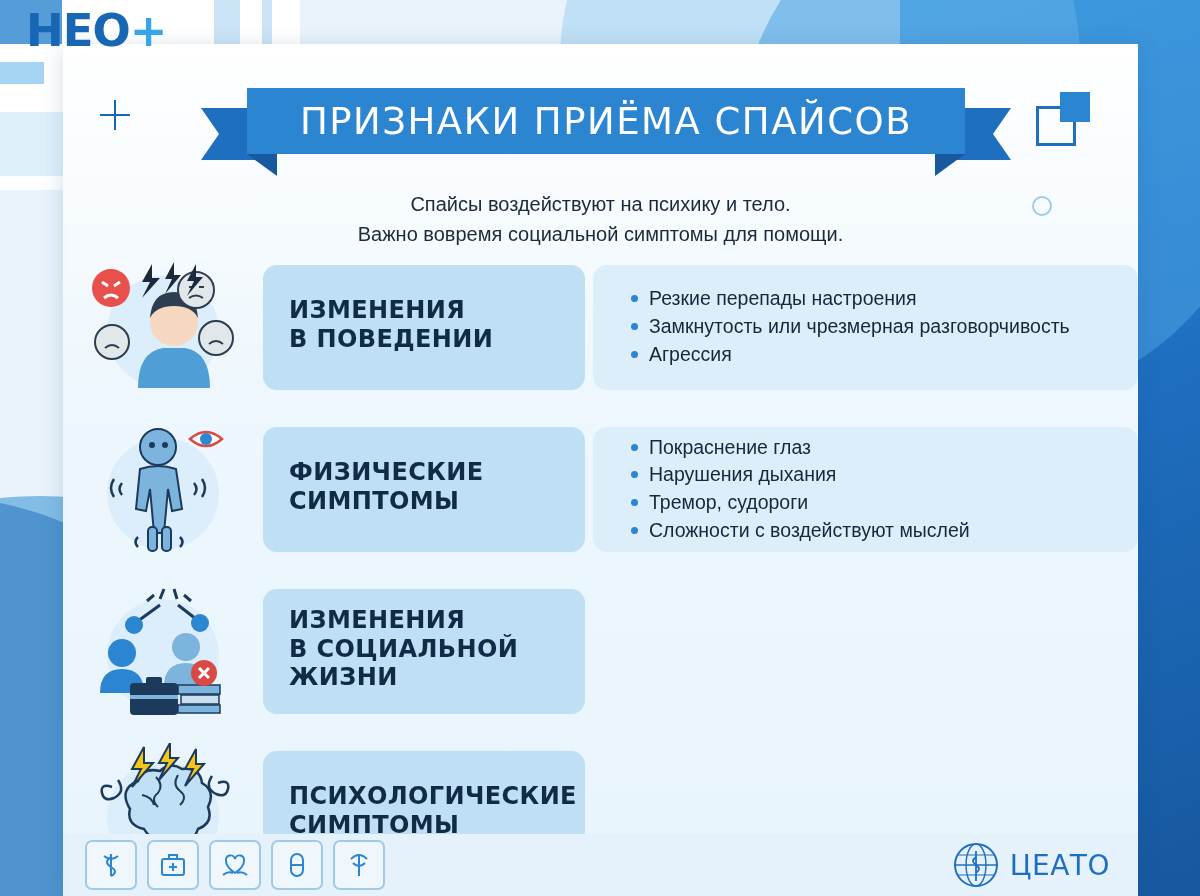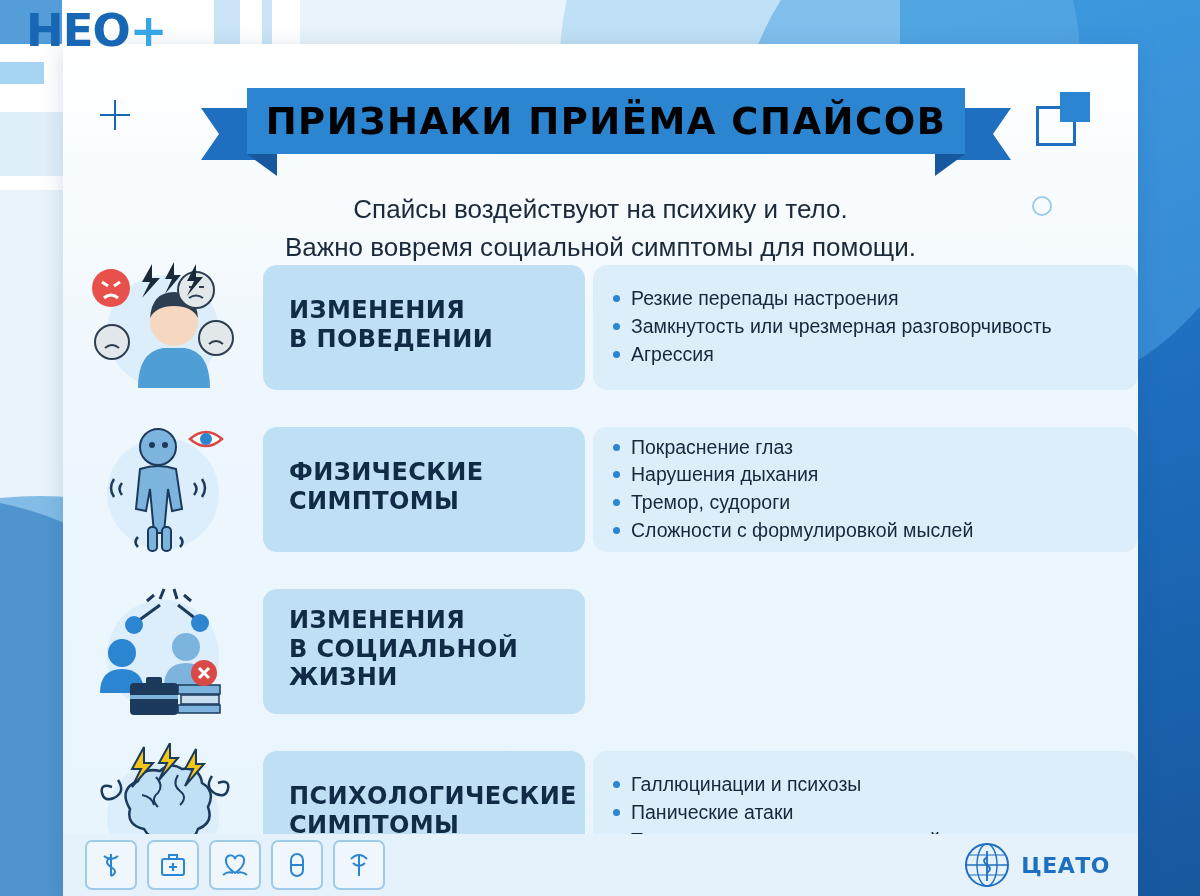--- a/index.html
+++ b/index.html
@@ -142,36 +142,36 @@
   .ribbon-main {
     position: absolute;
     left: 46px; top: 26px;
     width: 718px; height: 66px;
     background: #2b85d0;
     display: flex;
     align-items: center;
     justify-content: center;
   }
   .ribbon-title {
-    color: #000000;
+    color: #ffffff;
     font-family: "DejaVu Sans", sans-serif;
-    font-weight: bold;
+    font-weight: normal;
     font-size: 37px;
     letter-spacing: 1.5px;
     white-space: nowrap;
   }
 
   
   .intro {
     position: absolute;
     left: 0; top: 146px;
     width: 1075px;
     text-align: center;
     color: #1b2a3a;
-    font-size: 26px;
+    font-size: 20px;
     line-height: 1.48;
   }
 
   
   .rows {
     position: absolute;
     left: 0; top: 208px;
     width: 1075px;
   }
   .row {
@@ -218,21 +218,21 @@
   }
   .row-list {
     flex: 1 1 auto;
     height: 125px;
     margin-left: 8px;
     background: #ddeefb;
     border-radius: 14px;
     display: flex;
     flex-direction: column;
     justify-content: center;
-    padding: 0 16px 0 20px;
+    padding: 0 16px 0 38px;
     box-sizing: border-box;
   }
   .row-list ul {
     margin: 0; padding: 0;
     list-style: none;
   }
   .row-list li {
     position: relative;
     padding-left: 18px;
     font-size: 19.5px;
@@ -274,22 +274,22 @@
   }
   .footer-right {
     position: absolute;
     right: 28px;
     display: flex;
     align-items: center;
     gap: 10px;
   }
   .who-name {
     font-family: "DejaVu Sans", sans-serif;
-    font-weight: bold;
-    font-size: 22px;
+    font-weight: normal;
+    font-size: 28px;
     color: #1f6fc0;
     letter-spacing: .5px;
   }
 
   
   .deco-sq-outline {
     position: absolute;
     right: 62px; top: 62px;
     width: 34px; height: 34px;
     border: 3px solid #1f6fc0;
@@ -420,21 +420,21 @@
           <circle cx="128" cy="20" r="6" fill="#2b85d0"></circle>
         </svg>
       </div>
       <div class="row-heading">ФИЗИЧЕСКИЕ
 СИМПТОМЫ</div>
       <div class="row-list">
         <ul>
           <li>Покраснение глаз</li>
           <li>Нарушения дыхания</li>
           <li>Тремор, судороги</li>
-          <li>Сложности с формулировкой мыслей</li>
+          <li>Сложности с воздействуют мыслей</li>
         </ul>
       </div>
     </div>
 
     <div class="row">
       <div class="row-icon">
         <div class="icon-disc"></div>
         <svg width="170" height="140" viewBox="0 0 170 140" style="position:relative">
 
           <line x1="60" y1="40" x2="82" y2="24" stroke="#1b3a5c" stroke-width="3"></line>
@@ -476,27 +476,20 @@
           <path d="M66 4 l-12 22 h9 l-9 18 21 -24 h-9z" fill="#f5c518" stroke="#1b3a5c" stroke-width="2"></path>
           <path d="M92 0 l-11 20 h8 l-8 17 19 -22 h-8z" fill="#f5c518" stroke="#1b3a5c" stroke-width="2"></path>
           <path d="M118 6 l-11 20 h8 l-8 17 19 -22 h-8z" fill="#f5c518" stroke="#1b3a5c" stroke-width="2"></path>
 
           <path d="M34 44 q-12 -4 -10 6 q2 9 12 5 q12 -6 4 -18" stroke="#1b3a5c" stroke-width="2.5" fill="none"></path>
           <path d="M140 40 q12 -4 10 6 q-2 9 -12 5 q-12 -6 -4 -18" stroke="#1b3a5c" stroke-width="2.5" fill="none"></path>
         </svg>
       </div>
       <div class="row-heading">ПСИХОЛОГИЧЕСКИЕ
 СИМПТОМЫ</div>
-      <div class="row-list">
-        <ul>
-          <li>Галлюцинации и психозы</li>
-          <li>Панические атаки</li>
-          <li>Тревожность, депрессия, паранойя</li>
-        </ul>
-      </div>
     </div>
   </div>
 
   <div class="footer">
     <div class="footer-icons">
       <div class="f-icon">
         <svg width="26" height="28" viewBox="0 0 26 28">
           <line x1="13" y1="3" x2="13" y2="25" stroke="#2b85d0" stroke-width="2"></line>
           <path d="M13 6 q-8 5 0 10 q8 5 0 9" stroke="#2b85d0" stroke-width="2" fill="none"></path>
           <path d="M6 5 q7 6 14 0" stroke="#2b85d0" stroke-width="2" fill="none"></path>

